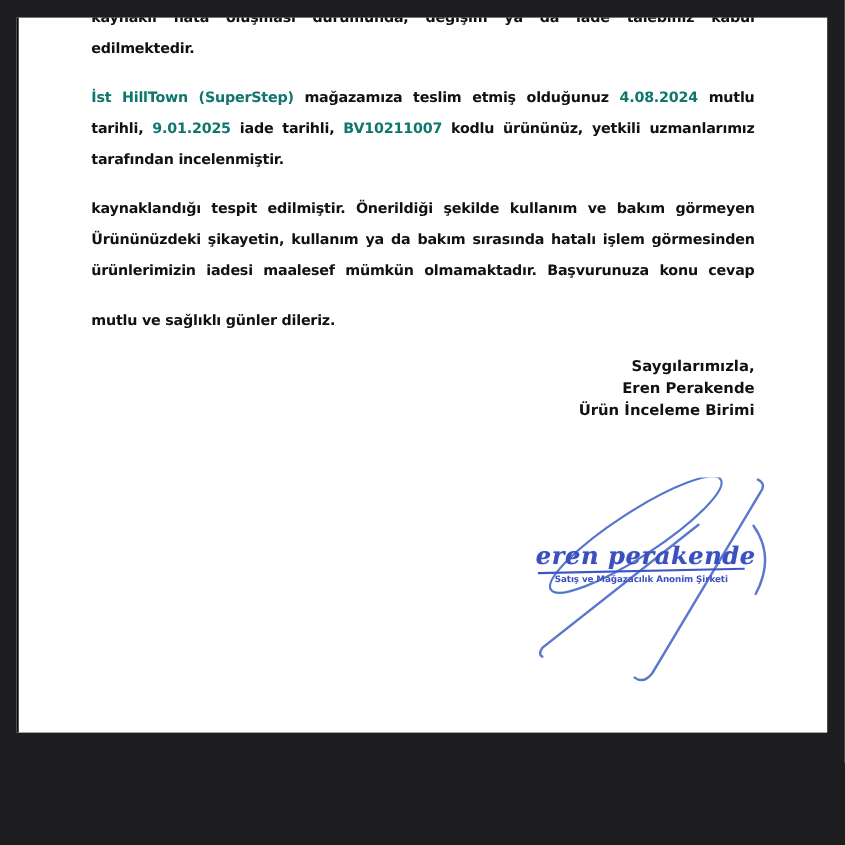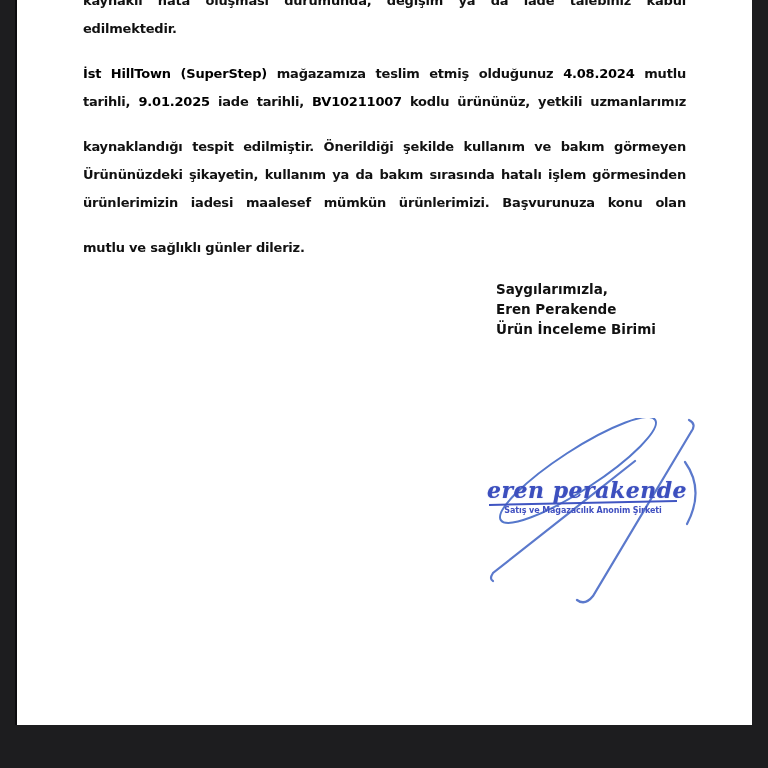--- a/index.html
+++ b/index.html
@@ -2,39 +2,39 @@
 <html><head>
 <meta charset="utf-8">
 <style>
   html,body{margin:0;padding:0;}
   body{
     width:768px;height:768px;overflow:hidden;position:relative;
     background:#1d1d1f;
     font-family:"DejaVu Sans","Liberation Sans",sans-serif;
   }
   .page{
-    position:absolute;left:15px;top:0;width:737px;height:725px;
+    position:absolute;left:15px;top:16px;width:737px;height:650px;
     box-sizing:border-box;background:#ffffff;
     border-left:2px solid #0c0c0e;
     padding:0 66px 0 66px;
     overflow:hidden;
   }
   .letter-body{margin-top:-13px;}
   .paragraph{margin:0 0 17px 0;}
   .line{
     height:28px;line-height:28px;overflow:hidden;
     font-size:13px;font-weight:bold;letter-spacing:-0.2px;
     color:#111111;
     text-align:justify;text-align-last:justify;
     white-space:normal;
   }
   .line.last{text-align-last:left;}
-  .line .red{color:#000000;}
+  .line .red{color:#0f766e;}
   .signoff{
-    width:190px;margin:2px 0 0 auto;text-align:left;
+    width:190px;margin:2px 0 0 auto;text-align:right;
   }
   .signoff div{
     font-size:13.5px;font-weight:bold;line-height:20px;color:#111111;
     white-space:nowrap;
   }
   .stamp{
     position:absolute;left:470px;top:478px;width:192px;text-align:center;
   }
   .stamp-name{
     font-family:"DejaVu Serif","Liberation Serif",serif;
@@ -60,25 +60,26 @@
 <div class="page">
 
   <div class="letter-body">
       <div class="paragraph">
         <div class="line"><span>kaynaklı hata oluşması durumunda, değişim ya da iade talebiniz kabul</span></div>
         <div class="line last"><span>edilmektedir.</span></div>
       </div>
       <div class="paragraph">
         <div class="line"><span class="red">İst HillTown (SuperStep)</span><span> mağazamıza teslim etmiş olduğunuz </span><span class="red">4.08.2024</span><span> mutlu</span></div>
         <div class="line"><span>tarihli, </span><span class="red">9.01.2025</span><span> iade tarihli, </span><span class="red">BV10211007</span><span> kodlu ürününüz, yetkili uzmanlarımız</span></div>
+        <div class="line last"><span>tarafından incelenmiştir.</span></div>
       </div>
       <div class="paragraph">
         <div class="line"><span>kaynaklandığı tespit edilmiştir. Önerildiği şekilde kullanım ve bakım görmeyen</span></div>
         <div class="line"><span>Ürününüzdeki şikayetin, kullanım ya da bakım sırasında hatalı işlem görmesinden</span></div>
-        <div class="line"><span>ürünlerimizin iadesi maalesef mümkün ürünlerimizi. Başvurunuza konu olan</span></div>
+        <div class="line"><span>ürünlerimizin iadesi maalesef mümkün olmamaktadır. Başvurunuza konu cevap</span></div>
       </div>
       <div class="paragraph">
         <div class="line last"><span>mutlu ve sağlıklı günler dileriz.</span></div>
       </div>
     </div>
 
   <div class="signoff">
     <div>Saygılarımızla,</div>
     <div>Eren Perakende</div>
     <div>Ürün İnceleme Birimi</div>

